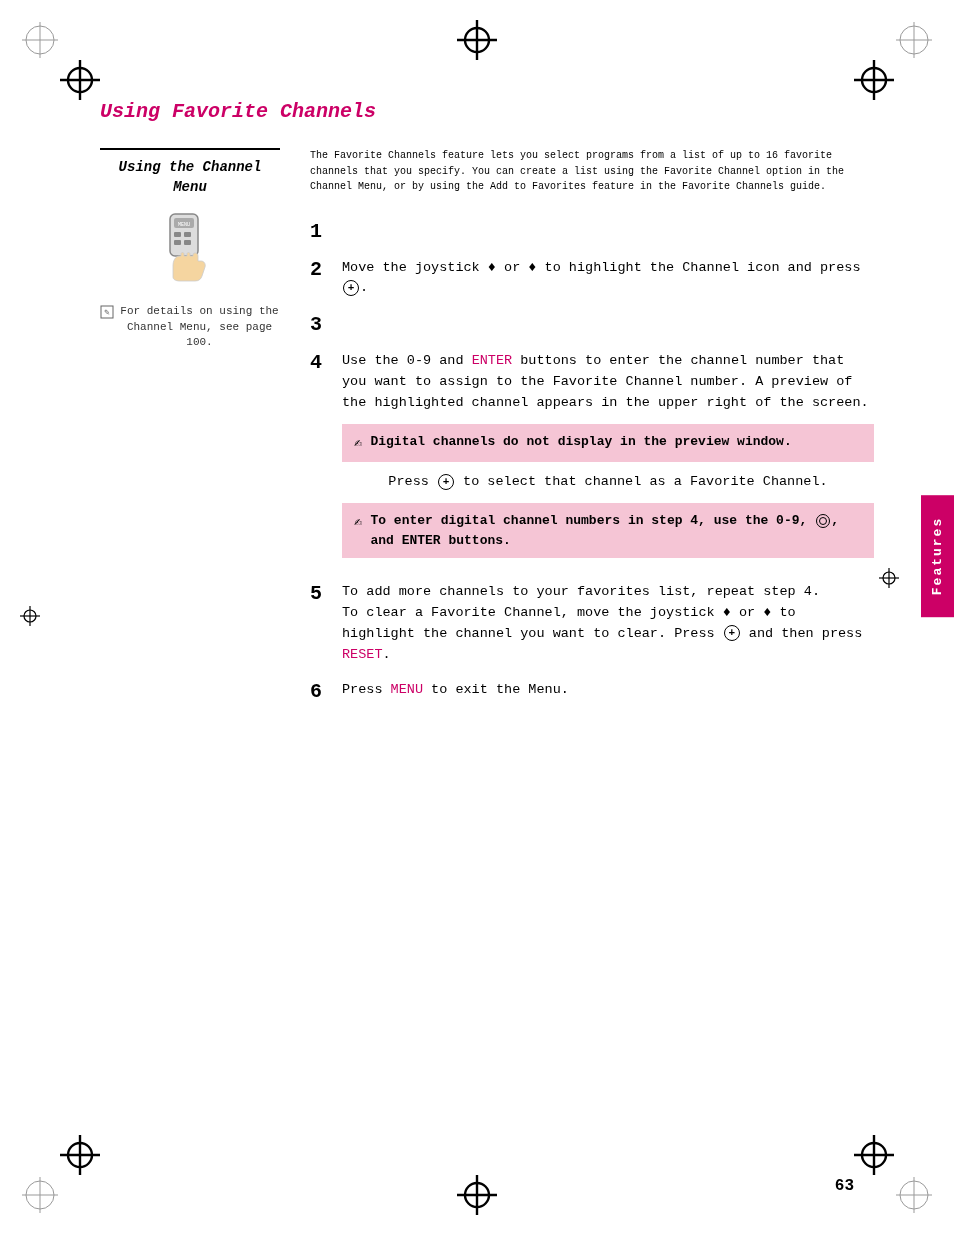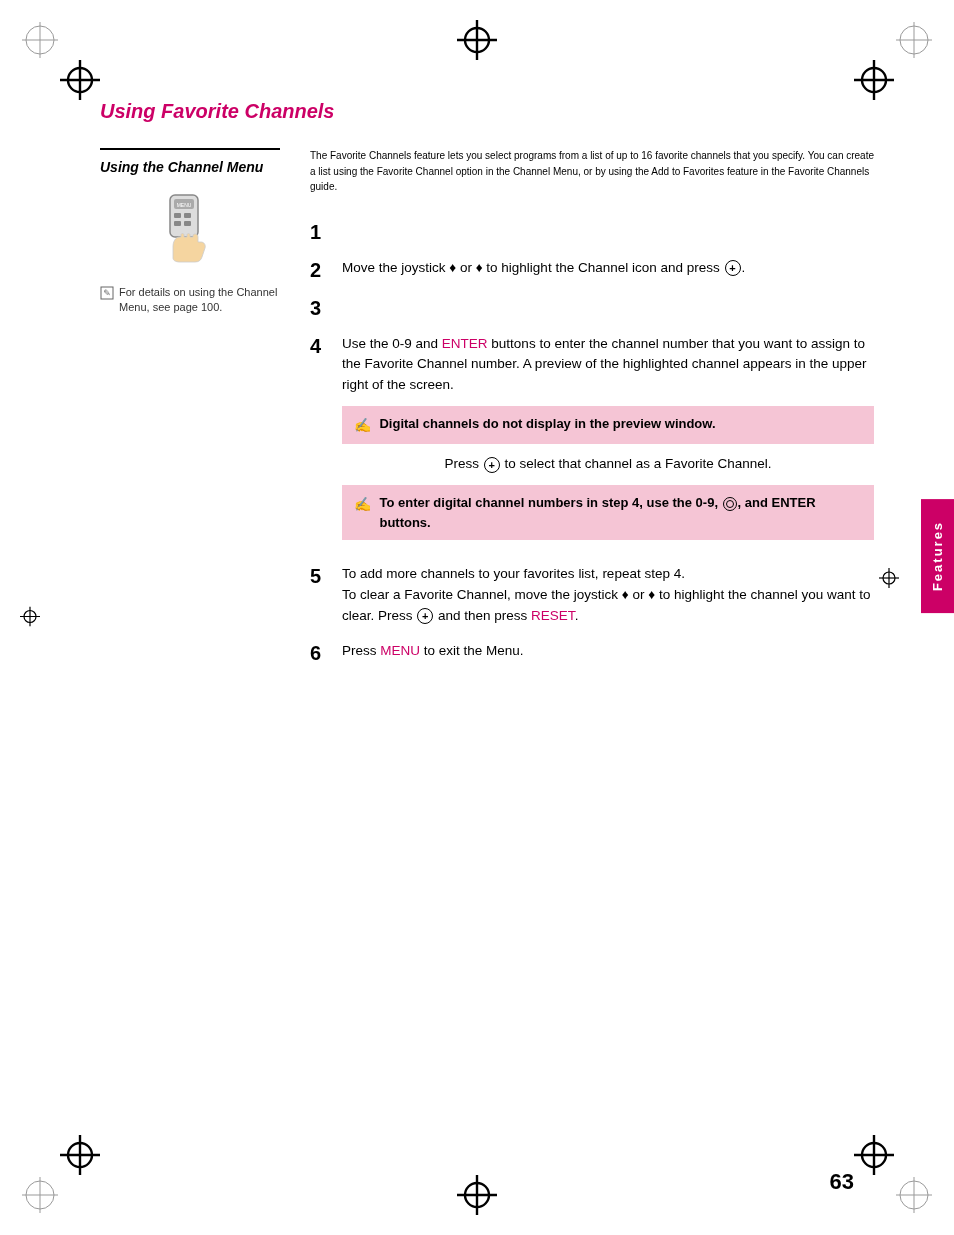--- a/index.html
+++ b/index.html
@@ -12,20 +12,21 @@
       color: #000000;
       position: relative;
       overflow: hidden;
     }
 
     .page-container {
       width: 954px;
       height: 1235px;
       position: relative;
       padding: 0;
+      font-family: Liberation Mono, monospace;
     }
 
     
     .reg-mark {
       position: absolute;
       width: 40px;
       height: 40px;
     }
     .reg-mark svg {
       width: 40px;
@@ -70,20 +71,21 @@
 
     
     .two-col {
       display: flex;
       gap: 30px;
     }
 
     .left-col {
       width: 180px;
       flex-shrink: 0;
+      text-align: center;
     }
 
     .right-col {
       flex: 1;
     }
 
     
     .intro-text {
       font-size: 10px;
       line-height: 1.55;
@@ -222,21 +224,21 @@
 
     .note-box strong {
       font-weight: bold;
     }
 
     
     .page-number {
       position: absolute;
       bottom: 40px;
       right: 100px;
-      font-size: 22px;
+      font-size: 16px;
       font-weight: bold;
     }
 
   </style>
 </head>
 <body>
 
 <div class="page-container">
 
   <div class="reg-mark reg-tl1">

